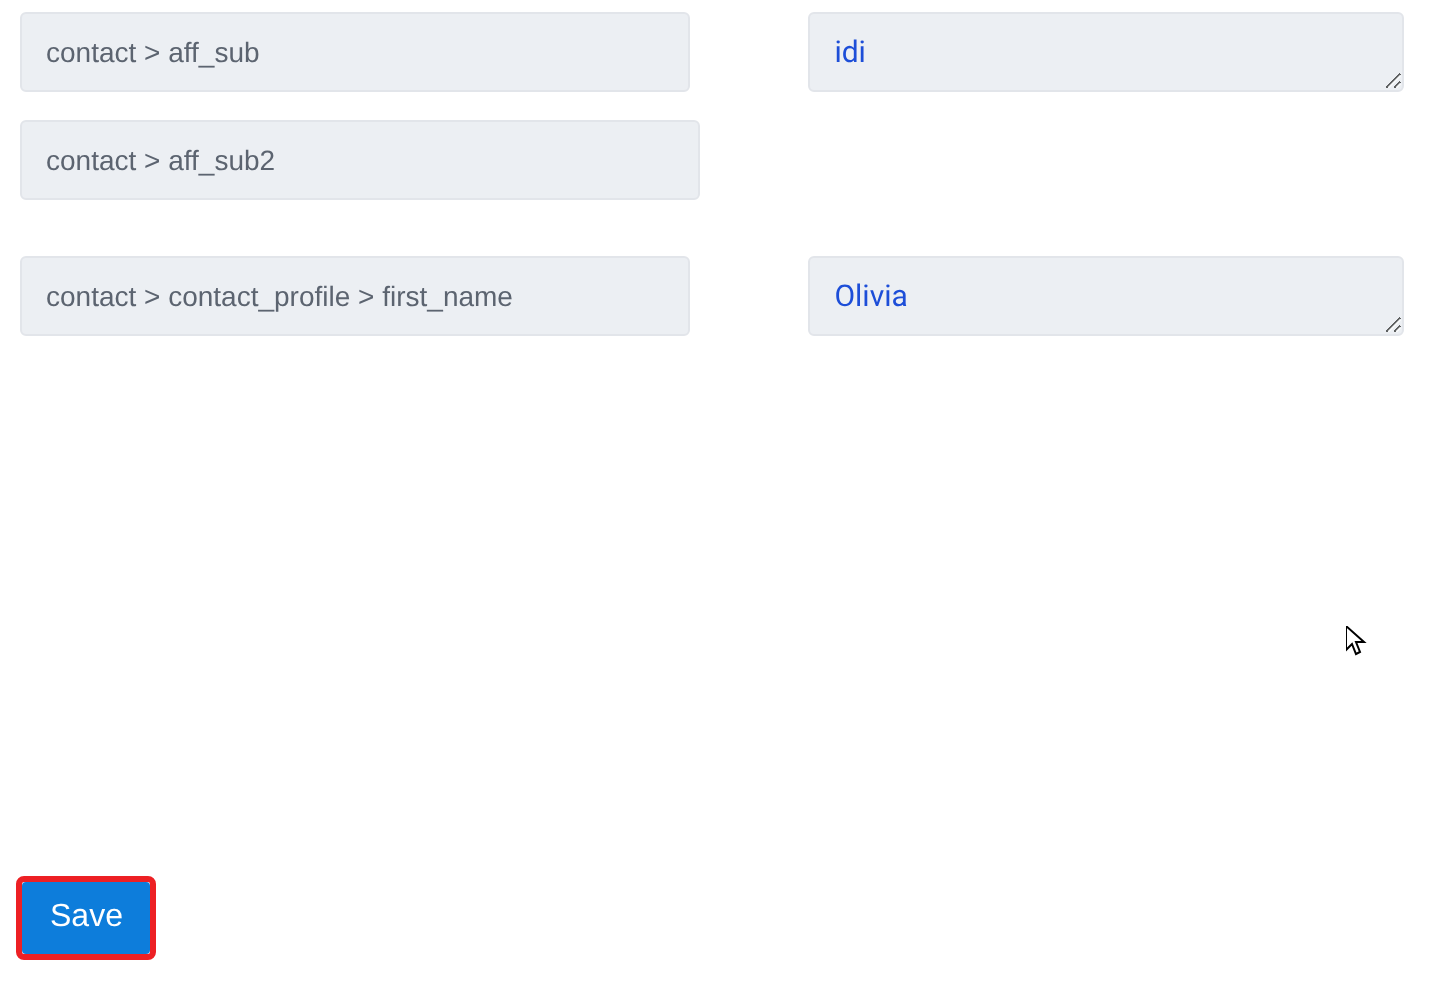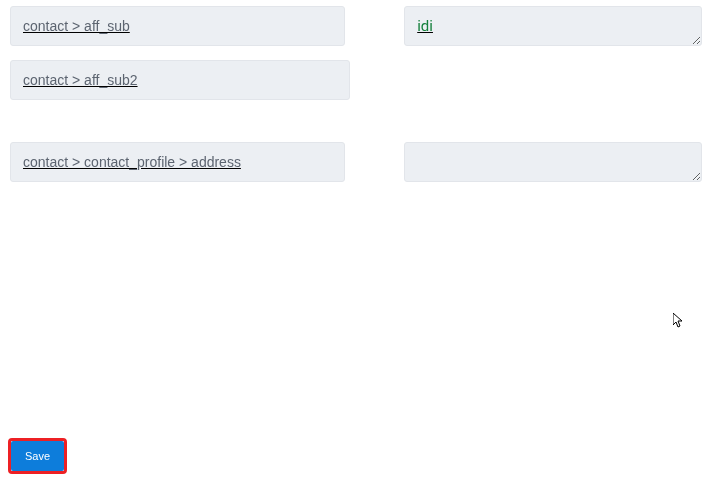--- a/index.html
+++ b/index.html
@@ -29,21 +29,20 @@
       background: #f5f5f5;
     }
     .scroll-area::-webkit-scrollbar-thumb {
       background: #c6c6c6;
       border-radius: 5px;
     }
     .row {
       display: flex;
       gap: 18px;
       margin: 0 10px 14px 10px;
-      text-decoration: underline;
     }
     .label-field {
       width: 340px;
       height: 40px;
       background: #eceff3;
       border: 1px solid #e2e5ea;
       border-radius: 3px;
       color: #5c6470;
       font-size: 14px;
       padding: 0 12px;
@@ -51,21 +50,21 @@
       align-items: center;
       outline: none;
     }
     .value-field {
       width: 302px;
       min-height: 40px;
       height: 40px;
       background: #eceff3;
       border: 1px solid #e2e5ea;
       border-radius: 3px;
-      color: #15803d;
+      color: #1d4ed8;
       font-size: 15px;
       padding: 10px 12px;
       resize: both;
       outline: none;
       font-family: inherit;
       overflow: hidden;
       margin-left: 41px;
     }
     .save-container {
       position: absolute;
@@ -76,21 +75,21 @@
       border: 3px solid #ed2024;
       border-radius: 4px;
       padding: 0;
       display: inline-block;
     }
     .save-button {
       background: #0d7ddb;
       color: #fff;
       border: none;
       padding: 9px 14px;
-      font-size: 11px;
+      font-size: 16px;
       border-radius: 2px;
       cursor: pointer;
       display: block;
     }
     .cursor {
       position: absolute;
       left: 673px;
       top: 313px;
       width: 12px;
       height: 16px;
@@ -104,24 +103,24 @@
   <div class="row">
     <input class="label-field" readonly="" value="contact &gt; aff_sub" style="">
     <textarea class="value-field" style="">idi</textarea>
   </div>
   <div class="row">
     <input class="label-field" readonly="" value="contact &gt; aff_sub2" style="">
   </div>
   <div class="row">
   </div>
   <div class="row">
+    <input class="label-field" readonly="" value="contact &gt; contact_profile &gt; first_name" style="">
+    <textarea class="value-field" style="">Olivia</textarea>
   </div>
   <div class="row">
-    <input class="label-field" readonly="" value="contact &gt; contact_profile &gt; address" style="">
-    <textarea class="value-field" style=""></textarea>
   </div>
 </div>
 
 <div class="save-container">
   <div class="save-highlight">
     <button class="save-button">Save</button>
   </div>
 </div>
 
 <svg class="cursor" viewBox="0 0 12 16">

